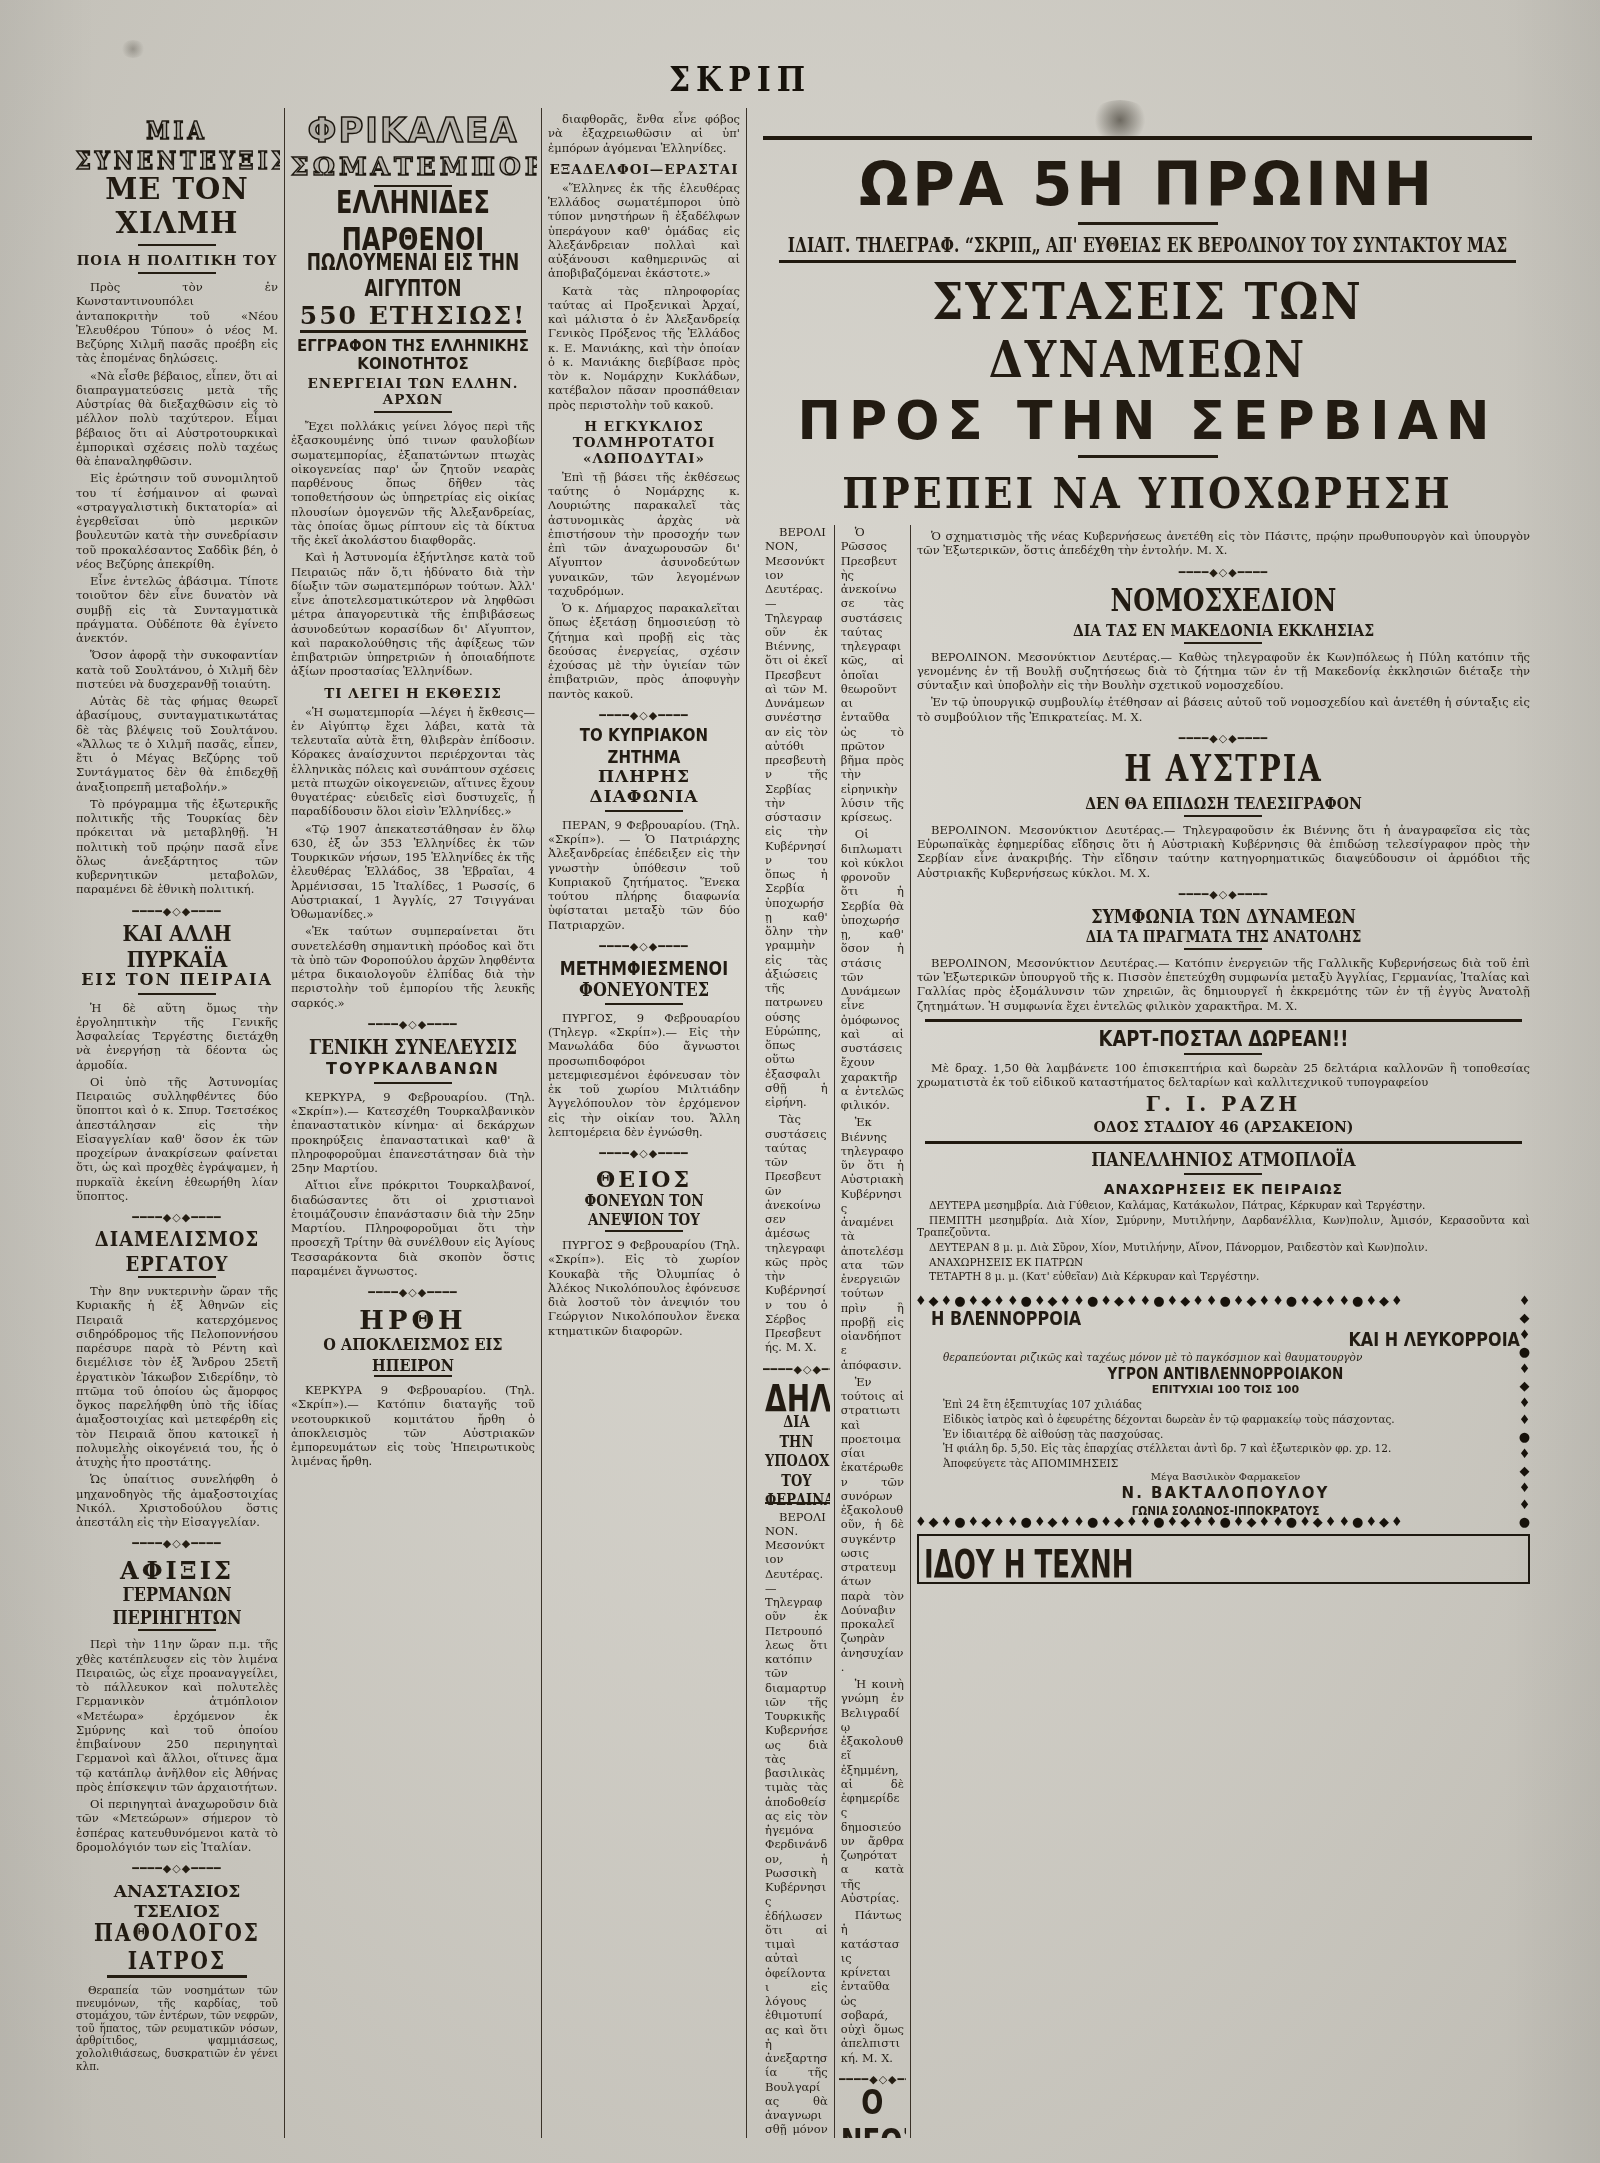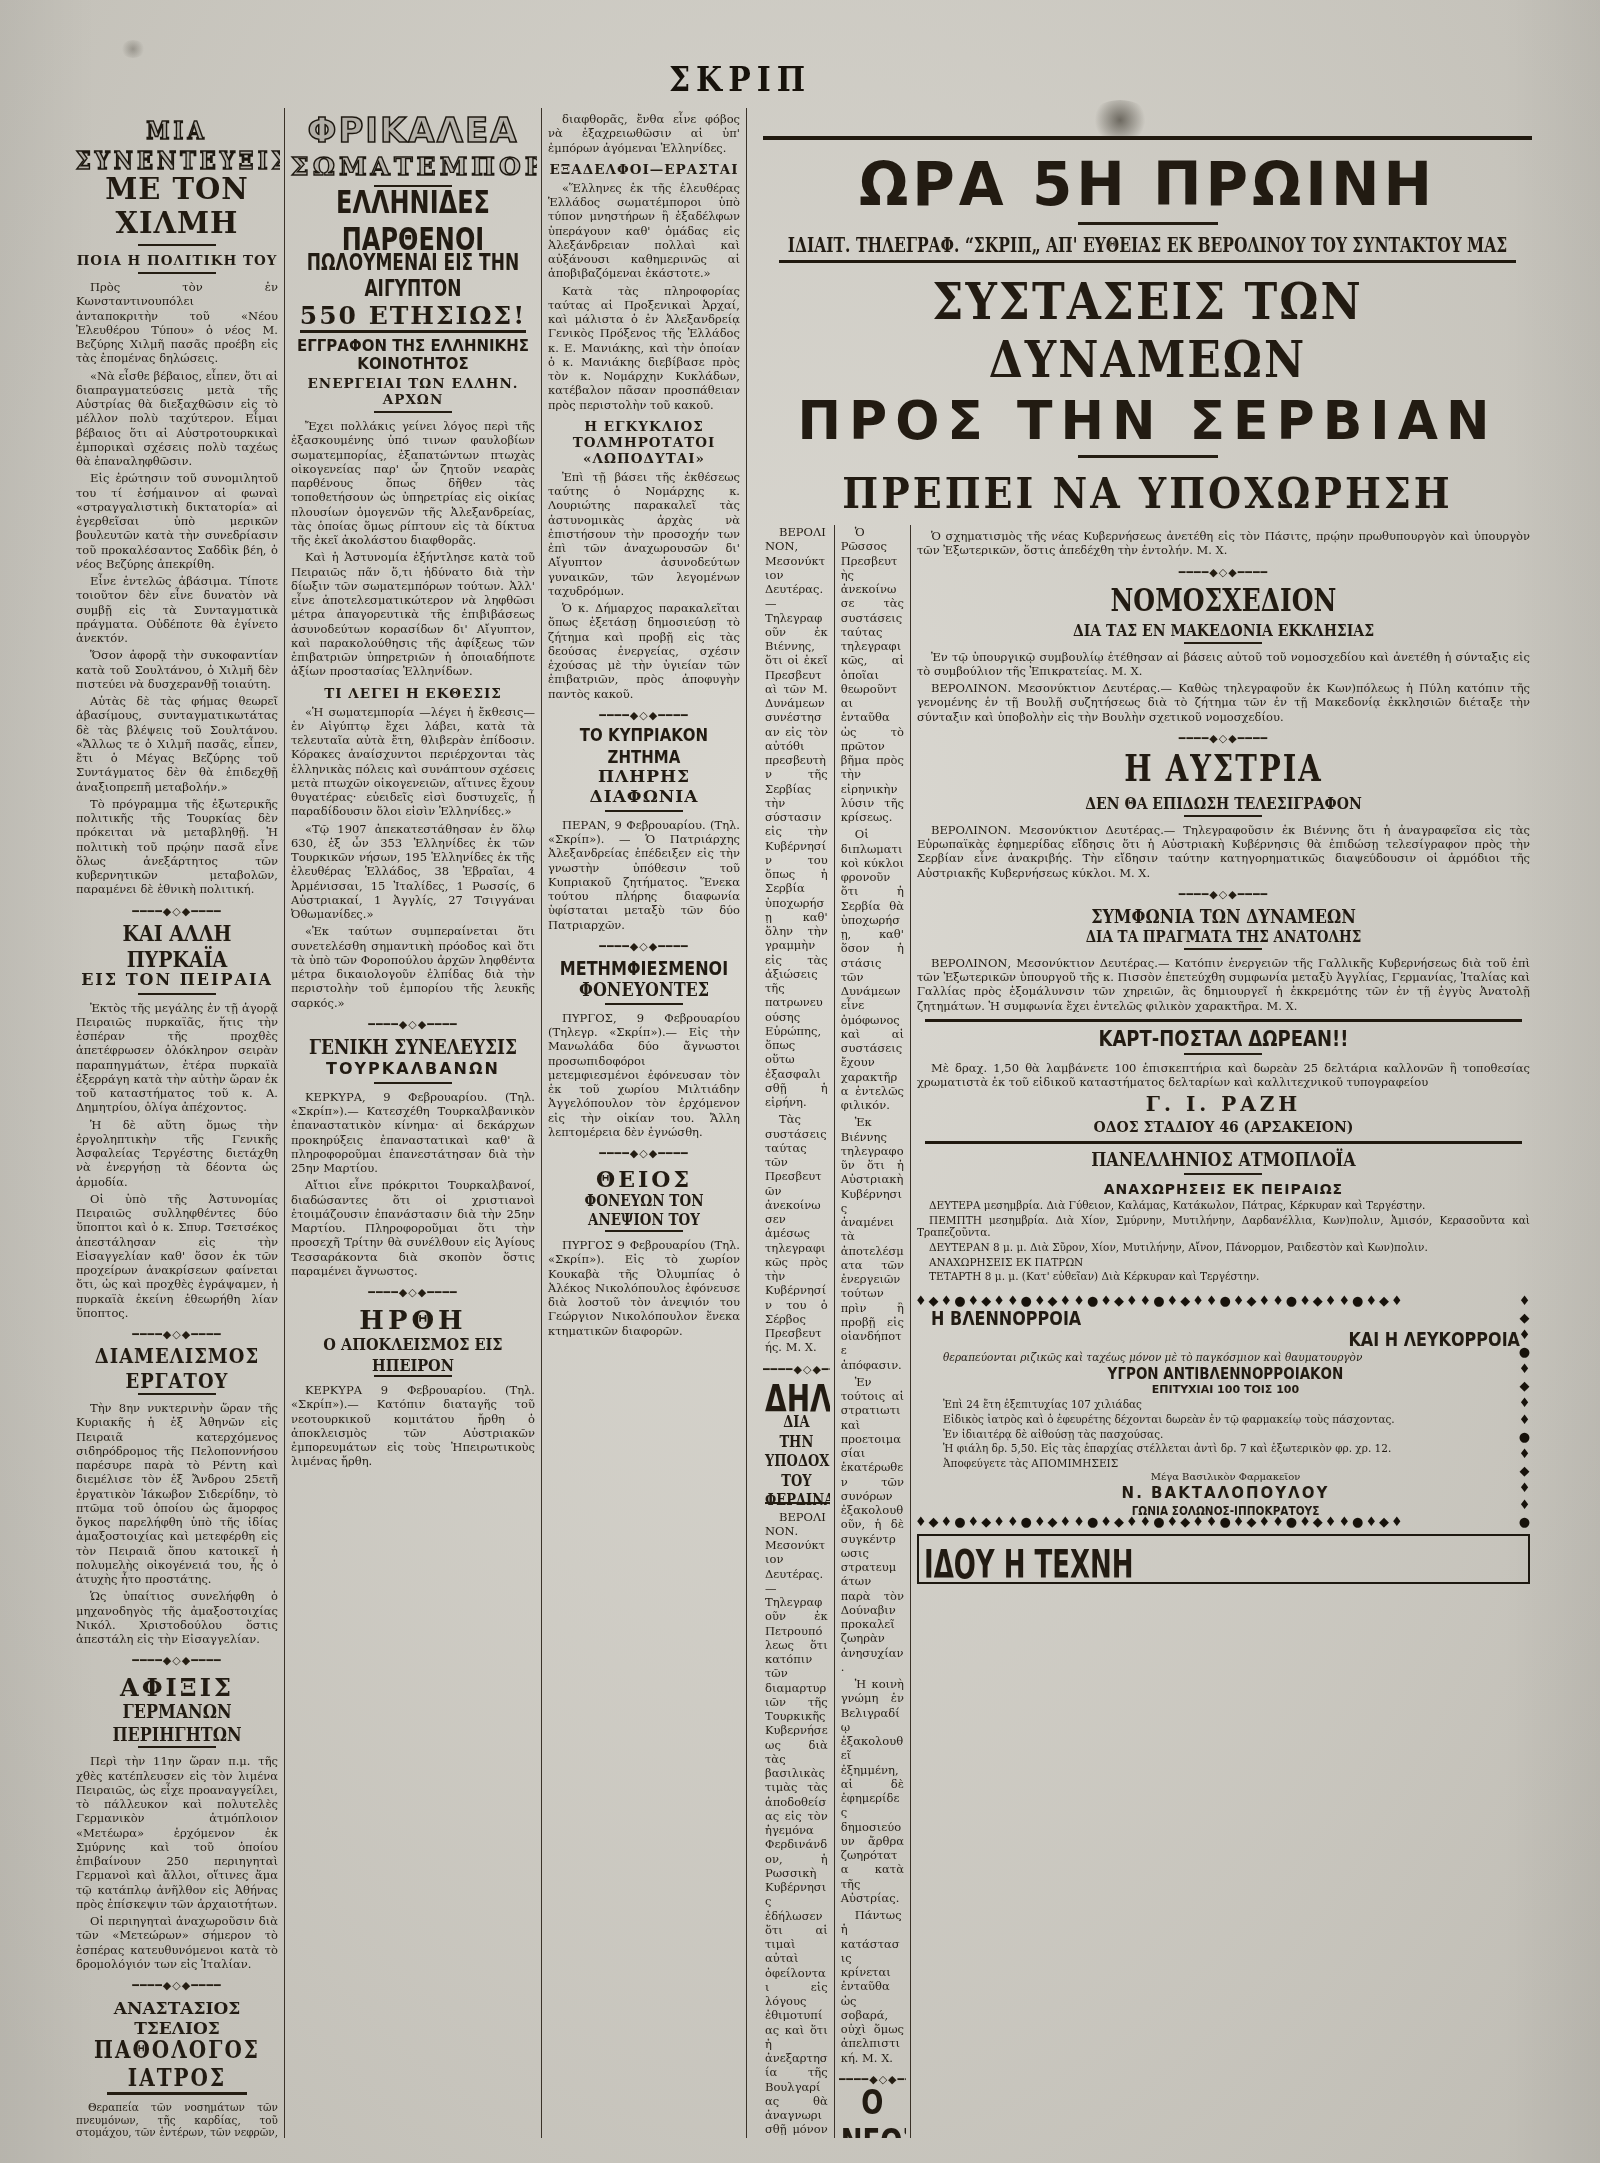--- a/index.html
+++ b/index.html
@@ -123,21 +123,20 @@
             <p class="para">Αὐτὰς δὲ τὰς φήμας θεωρεῖ ἀβασίμους, συνταγματικωτάτας δὲ τὰς βλέψεις τοῦ Σουλτάνου. «Ἄλλως τε ὁ Χιλμῆ πασᾶς, εἶπεν, ἔτι ὁ Μέγας Βεζύρης τοῦ Συντάγματος δὲν θὰ ἐπιδεχθῇ ἀναξιοπρεπῆ μεταβολήν.»</p>
             <p class="para">Τὸ πρόγραμμα τῆς ἐξωτερικῆς πολιτικῆς τῆς Τουρκίας δὲν πρόκειται νὰ μεταβληθῇ. Ἡ πολιτικὴ τοῦ πρῴην πασᾶ εἶνε ὅλως ἀνεξάρτητος τῶν κυβερνητικῶν μεταβολῶν, παραμένει δὲ ἐθνικὴ πολιτική.</p>
           </div>
       </article>
       <div class="sep"></div>
       <article>
         <div class="h-serif cond12" style="font-size:19px">ΚΑΙ ΑΛΛΗ ΠΥΡΚΑΪΑ</div>
         <div class="h-serif" style="font-size:16px;letter-spacing:2px">ΕΙΣ ΤΟΝ ΠΕΙΡΑΙΑ</div>
         <div class="rule-sm"></div>
         <div>
-            <p class="para">Ἐκτὸς τῆς μεγάλης ἐν τῇ ἀγορᾷ Πειραιῶς πυρκαϊᾶς, ἥτις τὴν ἑσπέραν τῆς προχθὲς ἀπετέφρωσεν ὁλόκληρον σειρὰν παραπηγμάτων, ἑτέρα πυρκαϊὰ ἐξερράγη κατὰ τὴν αὐτὴν ὥραν ἐκ τοῦ καταστήματος τοῦ κ. Α. Δημητρίου, ὀλίγα ἀπέχοντος.</p>
             <p class="para">Ἡ δὲ αὕτη ὅμως τὴν ἐργοληπτικὴν τῆς Γενικῆς Ἀσφαλείας Τεργέστης διετάχθη νὰ ἐνεργήσῃ τὰ δέοντα ὡς ἀρμοδία.</p>
             <p class="para">Οἱ ὑπὸ τῆς Ἀστυνομίας Πειραιῶς συλληφθέντες δύο ὕποπτοι καὶ ὁ κ. Σπυρ. Τσετσέκος ἀπεστάλησαν εἰς τὴν Εἰσαγγελίαν καθ' ὅσον ἐκ τῶν προχείρων ἀνακρίσεων φαίνεται ὅτι, ὡς καὶ προχθὲς ἐγράψαμεν, ἡ πυρκαϊὰ ἐκείνη ἐθεωρήθη λίαν ὕποπτος.</p>
           </div>
       </article>
       <div class="sep"></div>
       <article>
         <div class="h-serif cond12" style="font-size:18px;letter-spacing:1px">ΔΙΑΜΕΛΙΣΜΟΣ ΕΡΓΑΤΟΥ</div>
         <div class="rule-sm"></div>
         <div>
             <p class="para">Τὴν 8ην νυκτερινὴν ὥραν τῆς Κυριακῆς ἡ ἐξ Ἀθηνῶν εἰς Πειραιᾶ κατερχόμενος σιδηρόδρομος τῆς Πελοποννήσου παρέσυρε παρὰ τὸ Ρέντη καὶ διεμέλισε τὸν ἐξ Ἄνδρου 25ετῆ ἐργατικὸν Ἰάκωβον Σιδερίδην, τὸ πτῶμα τοῦ ὁποίου ὡς ἄμορφος ὄγκος παρελήφθη ὑπὸ τῆς ἰδίας ἁμαξοστοιχίας καὶ μετεφέρθη εἰς τὸν Πειραιᾶ ὅπου κατοικεῖ ἡ πολυμελὴς οἰκογένειά του, ἧς ὁ ἀτυχὴς ἦτο προστάτης.</p>
@@ -324,22 +323,22 @@
             <div>
                 <p class="para">Ὁ σχηματισμὸς τῆς νέας Κυβερνήσεως ἀνετέθη εἰς τὸν Πάσιτς, πρῴην πρωθυπουργὸν καὶ ὑπουργὸν τῶν Ἐξωτερικῶν, ὅστις ἀπεδέχθη τὴν ἐντολήν.   Μ. Χ.</p>
               </div>
           </article>
           <div class="sep"></div>
           <article>
             <div class="h-serif cond" style="font-size:25px">ΝΟΜΟΣΧΕΔΙΟΝ</div>
             <div class="h-serif cond12" style="font-size:14px;margin-top:8px">ΔΙΑ ΤΑΣ ΕΝ ΜΑΚΕΔΟΝΙΑ ΕΚΚΛΗΣΙΑΣ</div>
             <div class="rule-sm"></div>
             <div>
+                <p class="para">ΒΕΡΟΛΙΝΟΝ. Μεσονύκτιον Δευτέρας.— Καθὼς τηλεγραφοῦν ἐκ Κων)πόλεως ἡ Πύλη κατόπιν τῆς γενομένης ἐν τῇ Βουλῇ συζητήσεως διὰ τὸ ζήτημα τῶν ἐν τῇ Μακεδονίᾳ ἐκκλησιῶν διέταξε τὴν σύνταξιν καὶ ὑποβολὴν εἰς τὴν Βουλὴν σχετικοῦ νομοσχεδίου.</p>
                 <p class="para">Ἐν τῷ ὑπουργικῷ συμβουλίῳ ἐτέθησαν αἱ βάσεις αὐτοῦ τοῦ νομοσχεδίου καὶ ἀνετέθη ἡ σύνταξις εἰς τὸ συμβούλιον τῆς Ἐπικρατείας.   Μ. Χ.</p>
-                <p class="para">ΒΕΡΟΛΙΝΟΝ. Μεσονύκτιον Δευτέρας.— Καθὼς τηλεγραφοῦν ἐκ Κων)πόλεως ἡ Πύλη κατόπιν τῆς γενομένης ἐν τῇ Βουλῇ συζητήσεως διὰ τὸ ζήτημα τῶν ἐν τῇ Μακεδονίᾳ ἐκκλησιῶν διέταξε τὴν σύνταξιν καὶ ὑποβολὴν εἰς τὴν Βουλὴν σχετικοῦ νομοσχεδίου.</p>
               </div>
           </article>
           <div class="sep"></div>
           <article>
             <div class="h-serif cond" style="font-size:29px;letter-spacing:2px">Η ΑΥΣΤΡΙΑ</div>
             <div class="h-serif cond12" style="font-size:14px;margin-top:10px">ΔΕΝ ΘΑ ΕΠΙΔΩΣΗ ΤΕΛΕΣΙΓΡΑΦΟΝ</div>
             <div class="rule-sm"></div>
             <div>
                 <p class="para">ΒΕΡΟΛΙΝΟΝ. Μεσονύκτιον Δευτέρας.— Τηλεγραφοῦσιν ἐκ Βιέννης ὅτι ἡ ἀναγραφεῖσα εἰς τὰς Εὐρωπαϊκὰς ἐφημερίδας εἴδησις ὅτι ἡ Αὐστριακὴ Κυβέρνησις θὰ ἐπιδώσῃ τελεσίγραφον πρὸς τὴν Σερβίαν εἶνε ἀνακριβής. Τὴν εἴδησιν ταύτην κατηγορηματικῶς διαψεύδουσιν οἱ ἁρμόδιοι τῆς Αὐστριακῆς Κυβερνήσεως κύκλοι.   Μ. Χ.</p>
               </div>

